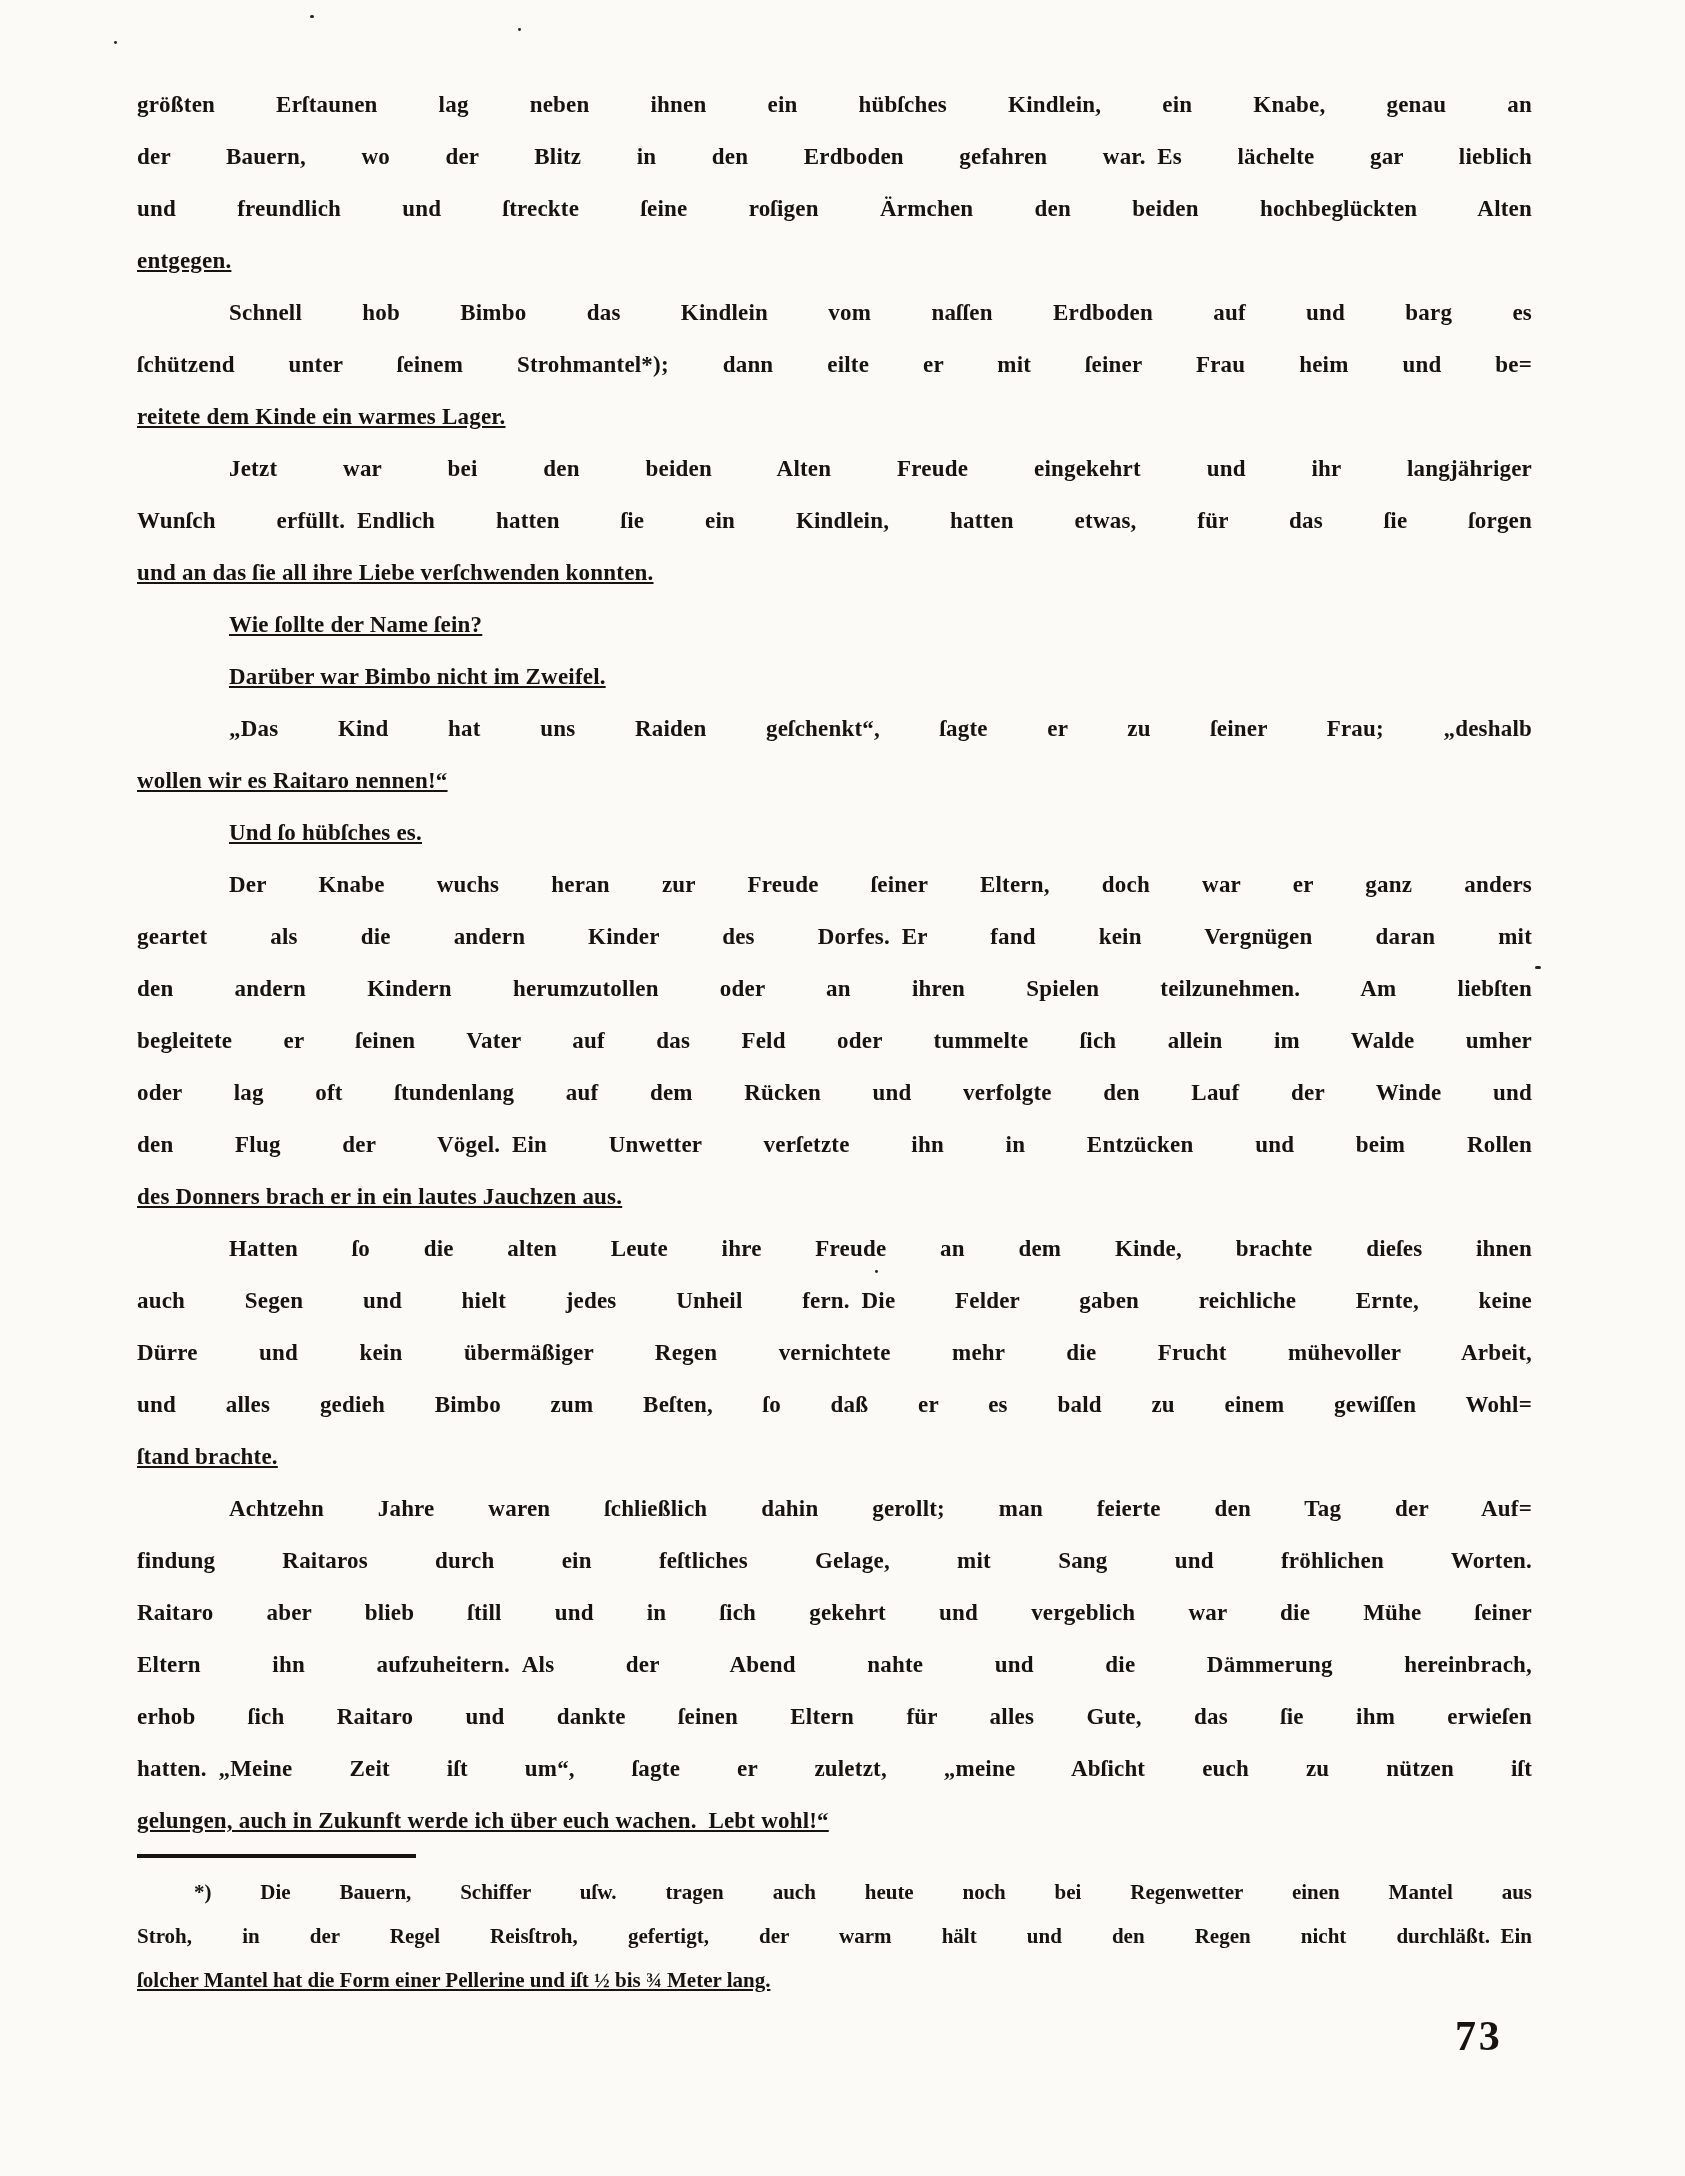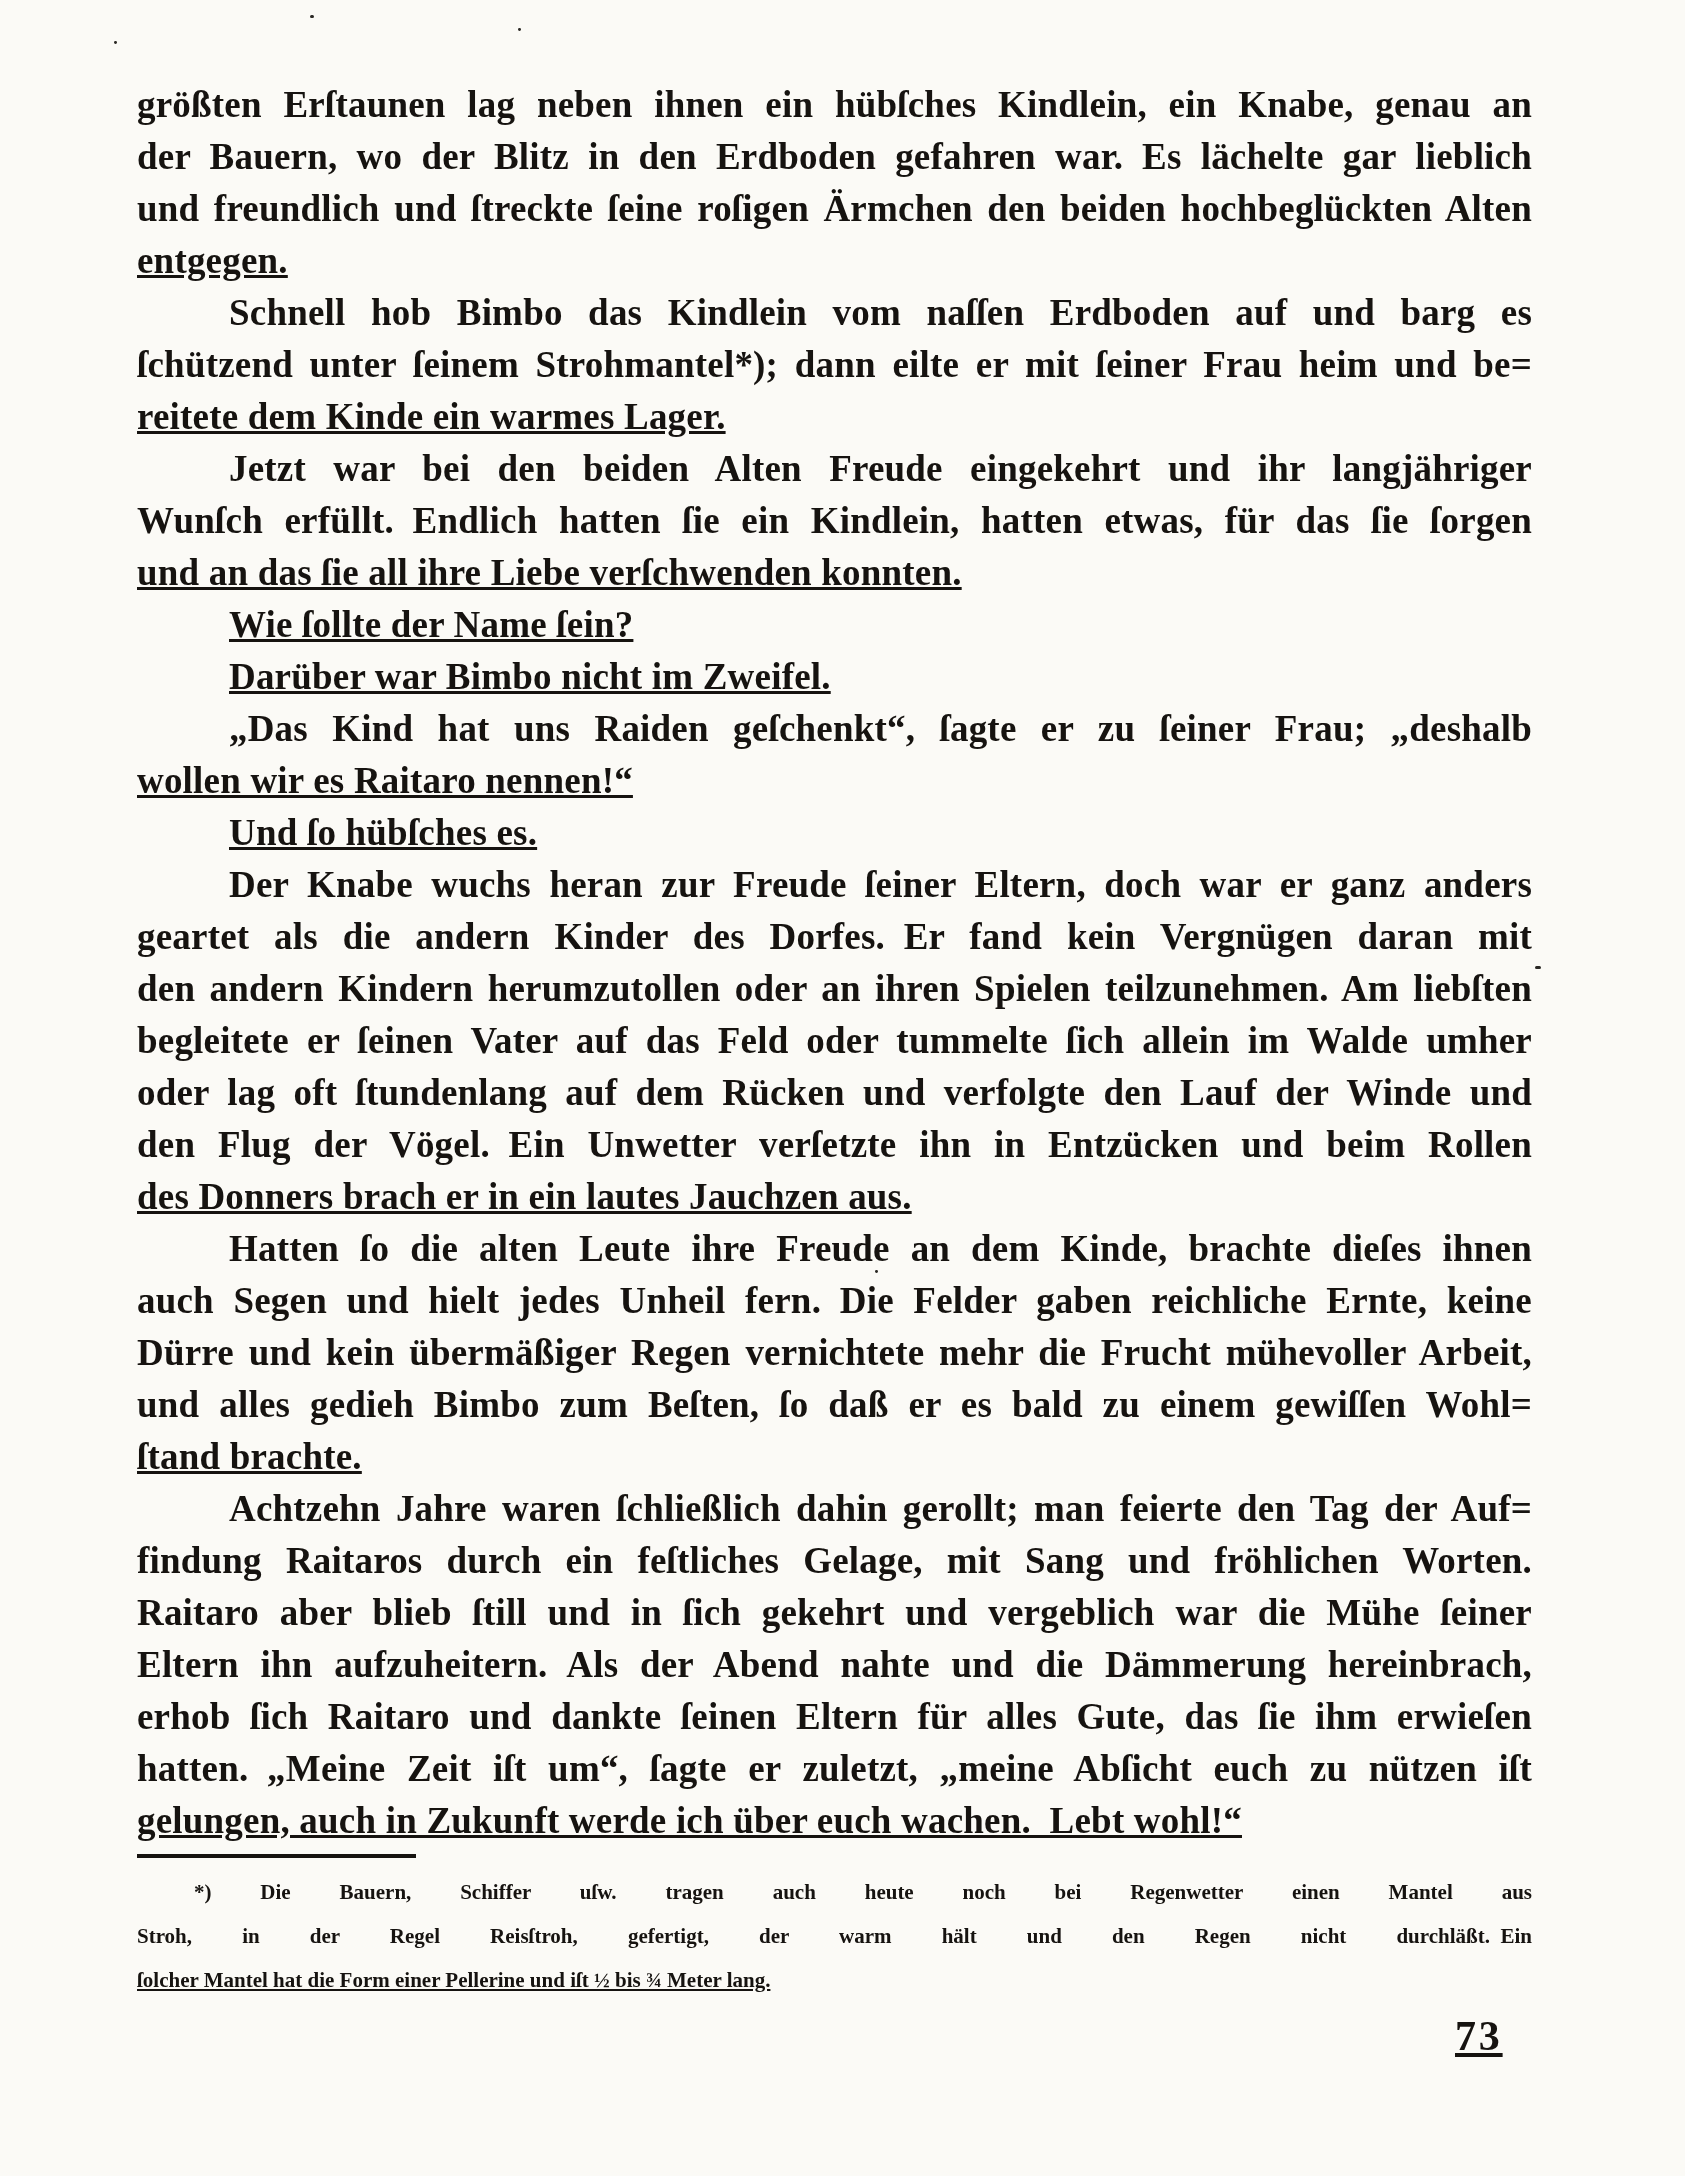--- a/index.html
+++ b/index.html
@@ -16,21 +16,21 @@
   #page {
     position: absolute;
     inset: 0;
   }
   
   #text-block {
     position: absolute;
     left: 137px;
     top: 79px;
     width: 1395px;
-    font-size: 37px;
+    font-size: 23px;
     font-weight: bold;
     line-height: 52px;
     letter-spacing: 0.2px;
   }
   .paragraph { margin: 0; padding: 0; }
   .line {
     text-align: justify;
     text-align-last: justify;
     white-space: normal;
   }
@@ -56,21 +56,20 @@
   }
   #footnote .line.firstline { text-indent: 57px; }
   
   #page-number {
     position: absolute;
     left: 1455px;
     top: 2012px;
     font-size: 42px;
     font-weight: bold;
     letter-spacing: 2.8px;
-    text-decoration: underline;
   }
   
   .speck {
     position: absolute;
     background: #2a2824;
     border-radius: 50%;
   }
   .s1 { left: 310px; top: 14.8px;   width: 3.7px; height: 3.7px; }
   .s2 { left: 114px; top: 41px;   width: 2.8px; height: 2.8px; }
   .s3 { left: 518px; top: 28px;   width: 2.8px; height: 2.8px; }

